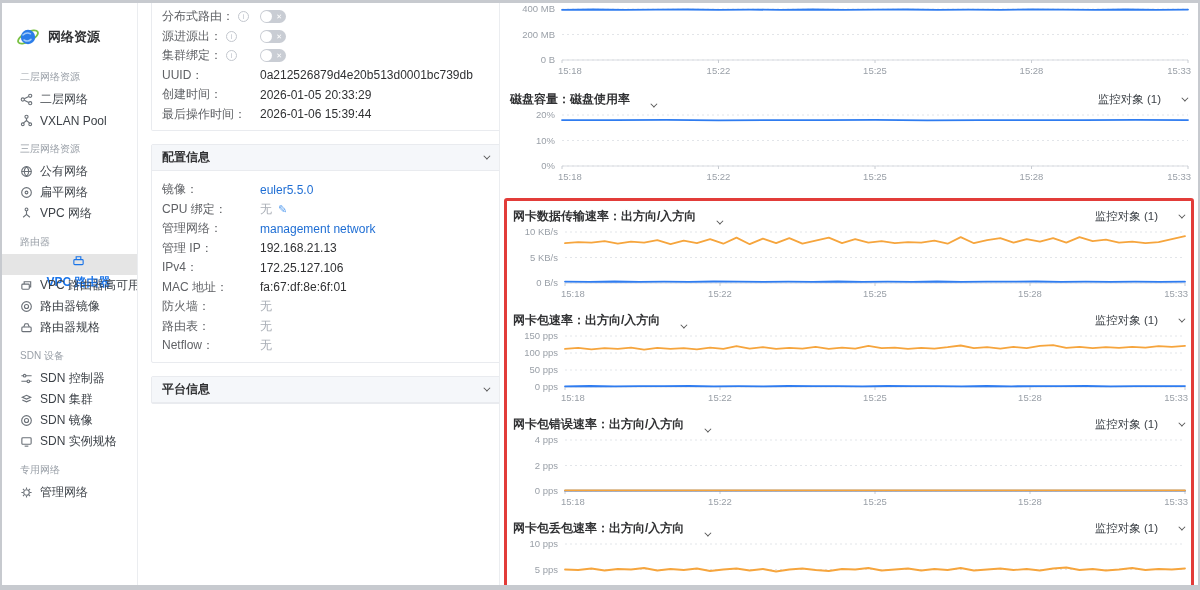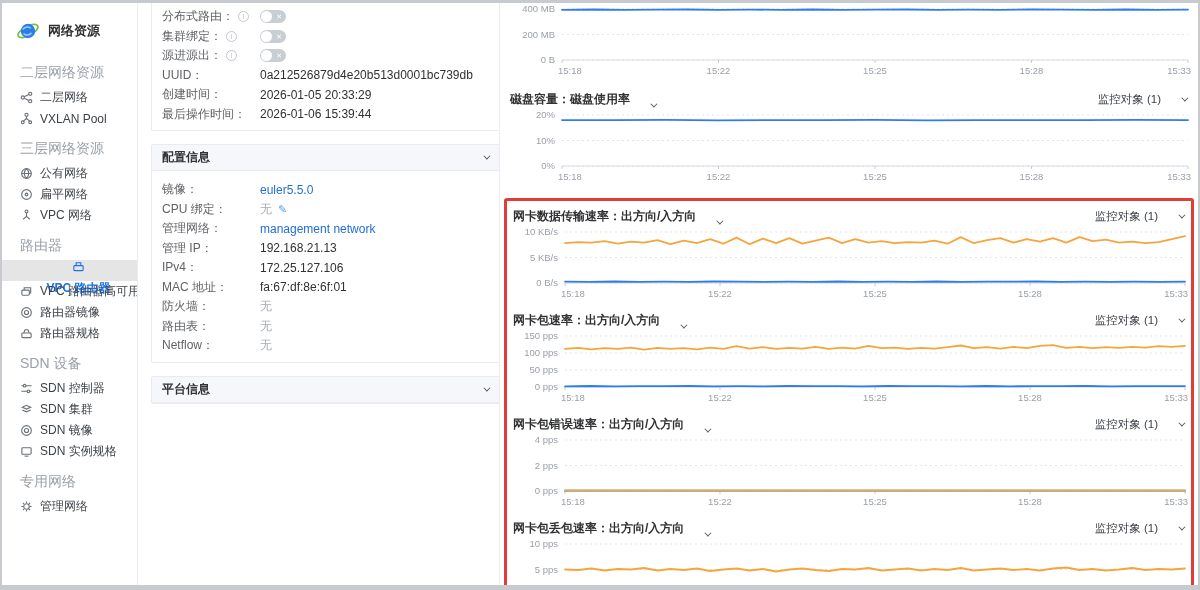--- a/index.html
+++ b/index.html
@@ -4,24 +4,24 @@
 <style>
   * { margin:0; padding:0; box-sizing:border-box; }
   html,body { background:#ffffff; }
   body { font-family:"Liberation Sans","DejaVu Sans",sans-serif; color:#303133; }
   .frame {
     position:relative; width:1200px; height:590px; background:#fff;
     border-style:solid; border-color:#c7cacf; border-width:3px 2px 5px 2px;
     display:flex; overflow:hidden;
   }
   
-  .sidebar { width:136px; flex:0 0 136px; border-right:1px solid #ebedf0; padding-top:14px; overflow:hidden; }
+  .sidebar { width:136px; flex:0 0 136px; border-right:1px solid #ebedf0; padding-top:20px; overflow:hidden; }
   .logo-row { display:flex; align-items:center; gap:8px; padding:2px 0 10px 14px; }
   .logo-title { font-size:13px; font-weight:bold; color:#303133; }
-  .side-group-label { font-size:14px; color:#9aa0a8; padding:11px 0 5px 18px; white-space:nowrap; }
+  .side-group-label { font-size:10px; color:#9aa0a8; padding:11px 0 5px 18px; white-space:nowrap; }
   .side-item { display:flex; align-items:center; gap:7px; height:21px; padding-left:18px; font-size:12px; color:#3d4248; cursor:pointer; white-space:nowrap; }
   .side-item svg { flex:0 0 auto; color:#6b7178; }
   .side-item.active { background:#e5e5e5; color:#1a74e8; font-weight:bold;flex-direction:column; }
   .side-item.active svg { color:#1a74e8; }
   
   .middle { width:361px; flex:0 0 361px; padding:0 0 0 13px; overflow:hidden; }
   .card { width:350px; border:1px solid #e9ebef; border-radius:2px; background:#fff; }
   .card.cut-top { border-top:none; border-radius:0 0 2px 2px; }
   .card-body { padding:4px 0 6px 10px; }
   .card-header { height:26px; background:#f5f7fa; border-bottom:1px solid #e9ebef; display:flex; align-items:center; justify-content:space-between; padding:0 12px 0 10px; font-size:12px; font-weight:bold; color:#303133; }
@@ -189,31 +189,31 @@
               <span>分布式路由：</span>
               <span class="info-i"></span>
             </span>
           <span class="toggle">
               <span class="knob"></span>
               <span class="x">✕</span>
             </span>
         </div>
         <div class="row">
           <span class="lab">
-              <span>集群绑定：</span>
+              <span>源进源出：</span>
               <span class="info-i"></span>
             </span>
           <span class="toggle">
               <span class="knob"></span>
               <span class="x">✕</span>
             </span>
         </div>
         <div class="row">
           <span class="lab">
-              <span>源进源出：</span>
+              <span>集群绑定：</span>
               <span class="info-i"></span>
             </span>
           <span class="toggle">
               <span class="knob"></span>
               <span class="x">✕</span>
             </span>
         </div>
         <div class="row">
           <span class="lab">UUID：</span>
           <span class="val">0a212526879d4e20b513d0001bc739db</span>

